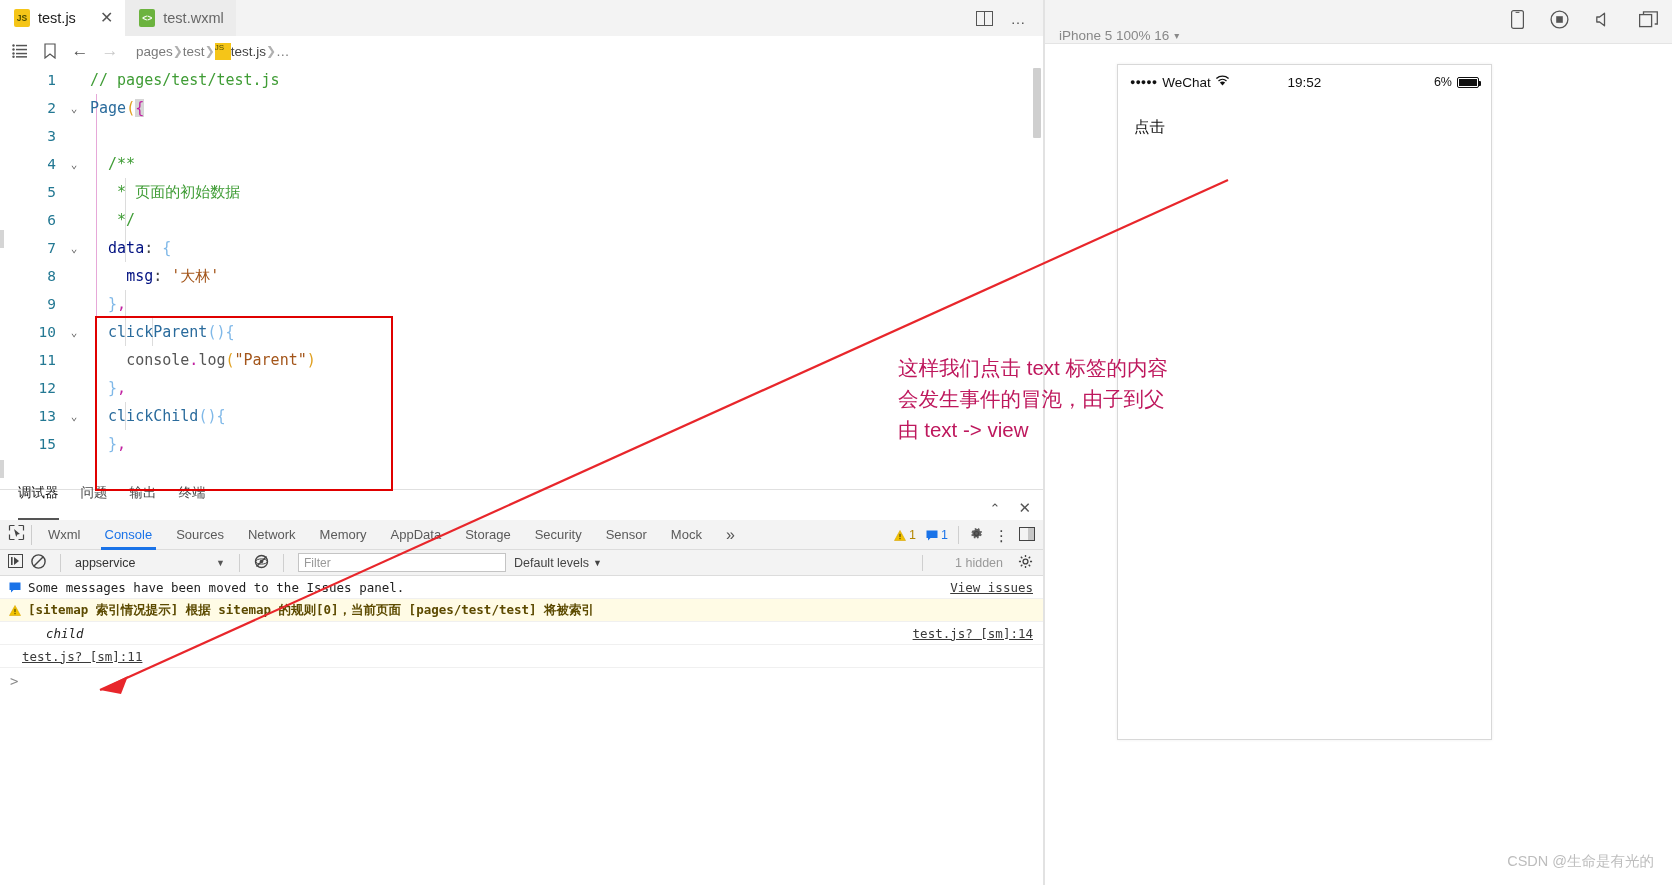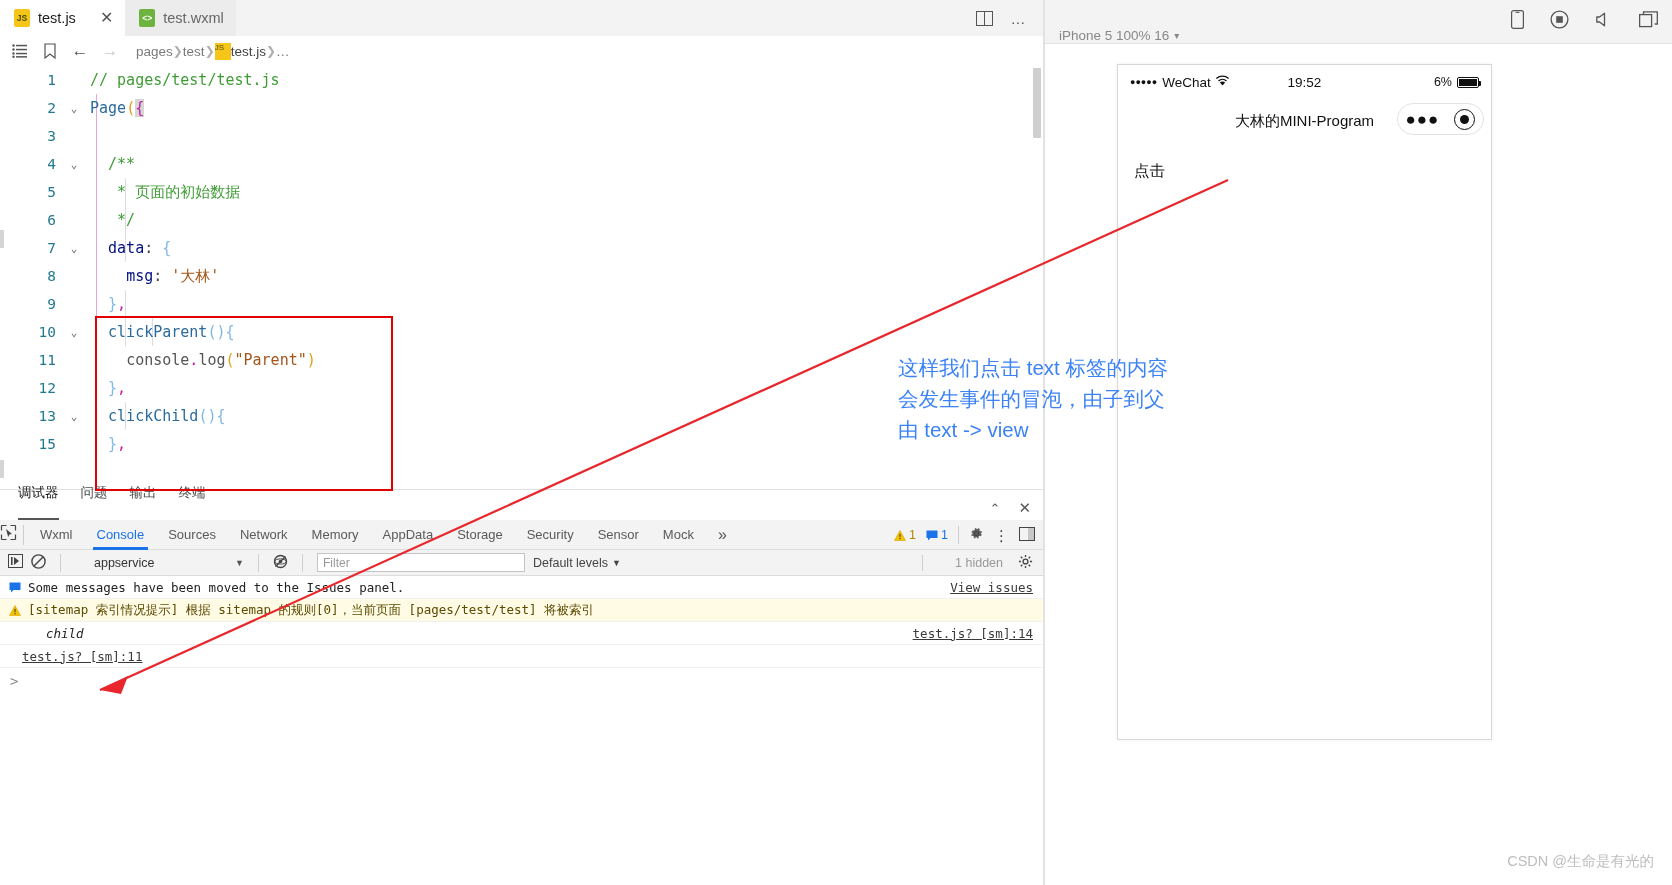--- a/index.html
+++ b/index.html
@@ -56,44 +56,44 @@
   
   .selbrace { background:#d6d6d6; }
 
   
   .devtools { position:absolute; left:0; top:489px; width:1043px; height:396px; background:#fff; border-top:1px solid #e0e0e0; }
   .dt-panelrow { height:30px; display:flex; align-items:flex-end; padding-left:18px; gap:22px; background:#fff; position:relative; }
   .dt-ptab { font-size:13.5px; color:#4a4a4a; padding-bottom:16px; border-bottom:2px solid transparent; }
   .dt-ptab.active { color:#111; border-bottom-color:#555; }
   .dt-panelrow-right { position:absolute; right:12px; bottom:3px; display:flex; gap:18px; color:#555; font-size:14px; align-items:center; }
 
-  .dt-tabs { height:30px; display:flex; align-items:center; border-bottom:1px solid #dcdcdc; background:#f3f3f3; position:relative; }
+  .dt-tabs { height:30px; display:flex; align-items:center; border-bottom:1px solid #dcdcdc; background:#f3f3f3; padding-left:8px; position:relative; }
   .dt-tab { font-size:13px; color:#5a5a5a; padding:0 12px; height:30px; line-height:30px; position:relative; }
   .dt-tab.active { color:#1a73e8; }
   .dt-tab.active:after { content:""; position:absolute; left:8px; right:8px; bottom:0; height:3px; background:#1a73e8; }
   .dt-tools-left { display:flex; align-items:center; gap:6px; padding-right:6px; margin-right:4px; border-right:1px solid #ccc; height:20px; }
   .dt-sep { width:1px; height:18px; background:#cfcfcf; margin:0 6px; }
   .dt-tabs-right { position:absolute; right:8px; top:0; height:30px; display:flex; align-items:center; gap:10px; font-size:12.5px; color:#444; }
   .badge-warn { color:#b38600; display:flex; align-items:center; gap:3px; }
   .badge-msg  { color:#1a73e8; display:flex; align-items:center; gap:3px; }
 
   .dt-filter { height:26px; display:flex; align-items:center; gap:8px; padding:0 8px; background:#f3f3f3; border-bottom:1px solid #dcdcdc; position:relative; font-size:12.5px; color:#444; }
-  .ctx-select { display:flex; align-items:center; justify-content:space-between; width:150px; font-size:12.5px; color:#333;margin-left:19px; }
+  .ctx-select { display:flex; align-items:center; justify-content:space-between; width:150px; font-size:12.5px; color:#333; }
   .filter-input { width:208px; height:19px; border:1px solid #c4c4c4; background:#fff; font-size:12px; padding:0 5px; color:#999; display:flex; align-items:center; }
   .levels { display:flex; align-items:center; gap:4px; color:#444; }
   .hidden-count { position:absolute; right:40px; color:#999; font-size:12.5px; }
   .hidden-sep { position:absolute; right:120px; width:1px; height:16px; background:#cfcfcf; }
 
   .console-body { font-family:"DejaVu Sans Mono","Liberation Mono",monospace; font-size:12.5px; }
   .c-row { min-height:23px; display:flex; align-items:center; padding:0 10px 0 8px; border-bottom:1px solid #f0f0f0; position:relative; }
   .c-row .ctxt { flex:1; color:#222; padding-left:6px; }
   .c-row .clink { color:#3a3a3a; text-decoration:underline; font-size:12.5px; white-space:nowrap; }
   .c-row.info { background:#fff; }
   .c-row.warn { background:#fffbe5; color:#5c4a00; }
-  .c-row.warn .ctxt { color:#5c4a00; }
+  .c-row.warn .ctxt { color:#5c4a00;font-weight:bold; }
   .c-icon { width:14px; height:14px; display:flex; align-items:center; justify-content:center; font-size:12px; }
   .c-prompt { height:26px; display:flex; align-items:center; padding-left:10px; color:#8a8a8a; font-size:14px; font-family:"DejaVu Sans Mono",monospace; }
 
   
   .vsplit { position:absolute; left:1043px; top:0; width:2px; height:885px; background:#e2e2e2; }
 
   
   .editor-scroll { position:absolute; right:0; top:68px; width:12px; height:418px; }
   .scroll-thumb { position:absolute; right:2px; top:0px; width:8px; height:70px; background:#cfcfcf; border-radius:1px; }
 
@@ -119,21 +119,21 @@
   .capsule { position:absolute; right:7px; top:4px; width:87px; height:32px; border:1px solid #e3e3e3; border-radius:16px; display:flex; align-items:center; justify-content:space-around; background:#fff; }
   .cap-dots { font-size:17px; letter-spacing:1px; color:#111; line-height:1; }
   .cap-target { width:21px; height:21px; border:1.6px solid #111; border-radius:50%; display:flex; align-items:center; justify-content:center; }
   .cap-target i { width:9px; height:9px; background:#111; border-radius:50%; display:block; }
 
   .page-body { padding:18px 16px; }
   .click-text { font-size:15.5px; color:#111; }
 
   
   .overlay { position:absolute; left:0; top:0; width:1672px; height:885px; pointer-events:none; }
-  .note { position:absolute; color:#3b82f6; font-size:20.5px; line-height:31px; font-family:"Liberation Sans","DejaVu Sans",sans-serif; white-space:pre; }
+  .note { position:absolute; color:#be185d; font-size:20.5px; line-height:31px; font-family:"Liberation Sans","DejaVu Sans",sans-serif; white-space:pre; }
 
   .watermark { position:absolute; right:18px; bottom:14px; color:#bdbdbd; font-size:14.5px; font-family:"Liberation Sans",sans-serif; }
 
   .left-edge-mark { position:absolute; left:0; width:4px; height:18px; background:#d5d5d5; }
 </style>
 </head>
 <body>
 
 <div id="app">
 
@@ -423,29 +423,20 @@
         </span>
         <span class="sb-time">19:52</span>
         <span class="sb-right">
           <span>6%</span>
           <span class="batt">
               <i></i>
             </span>
         </span>
       </div>
 
-      <div class="nav-bar">
-        <span class="nav-title">大林的MINI-Program</span>
-        <span class="capsule">
-          <span class="cap-dots">●●●</span>
-          <span class="cap-target">
-              <i></i>
-            </span>
-        </span>
-      </div>
 
       <div class="page-body">
         <div class="click-text">点击</div>
       </div>
     </div>
 
     <div class="watermark">CSDN @生命是有光的</div>
   </div>
 
   <svg class="overlay" viewBox="0 0 1672 885">

